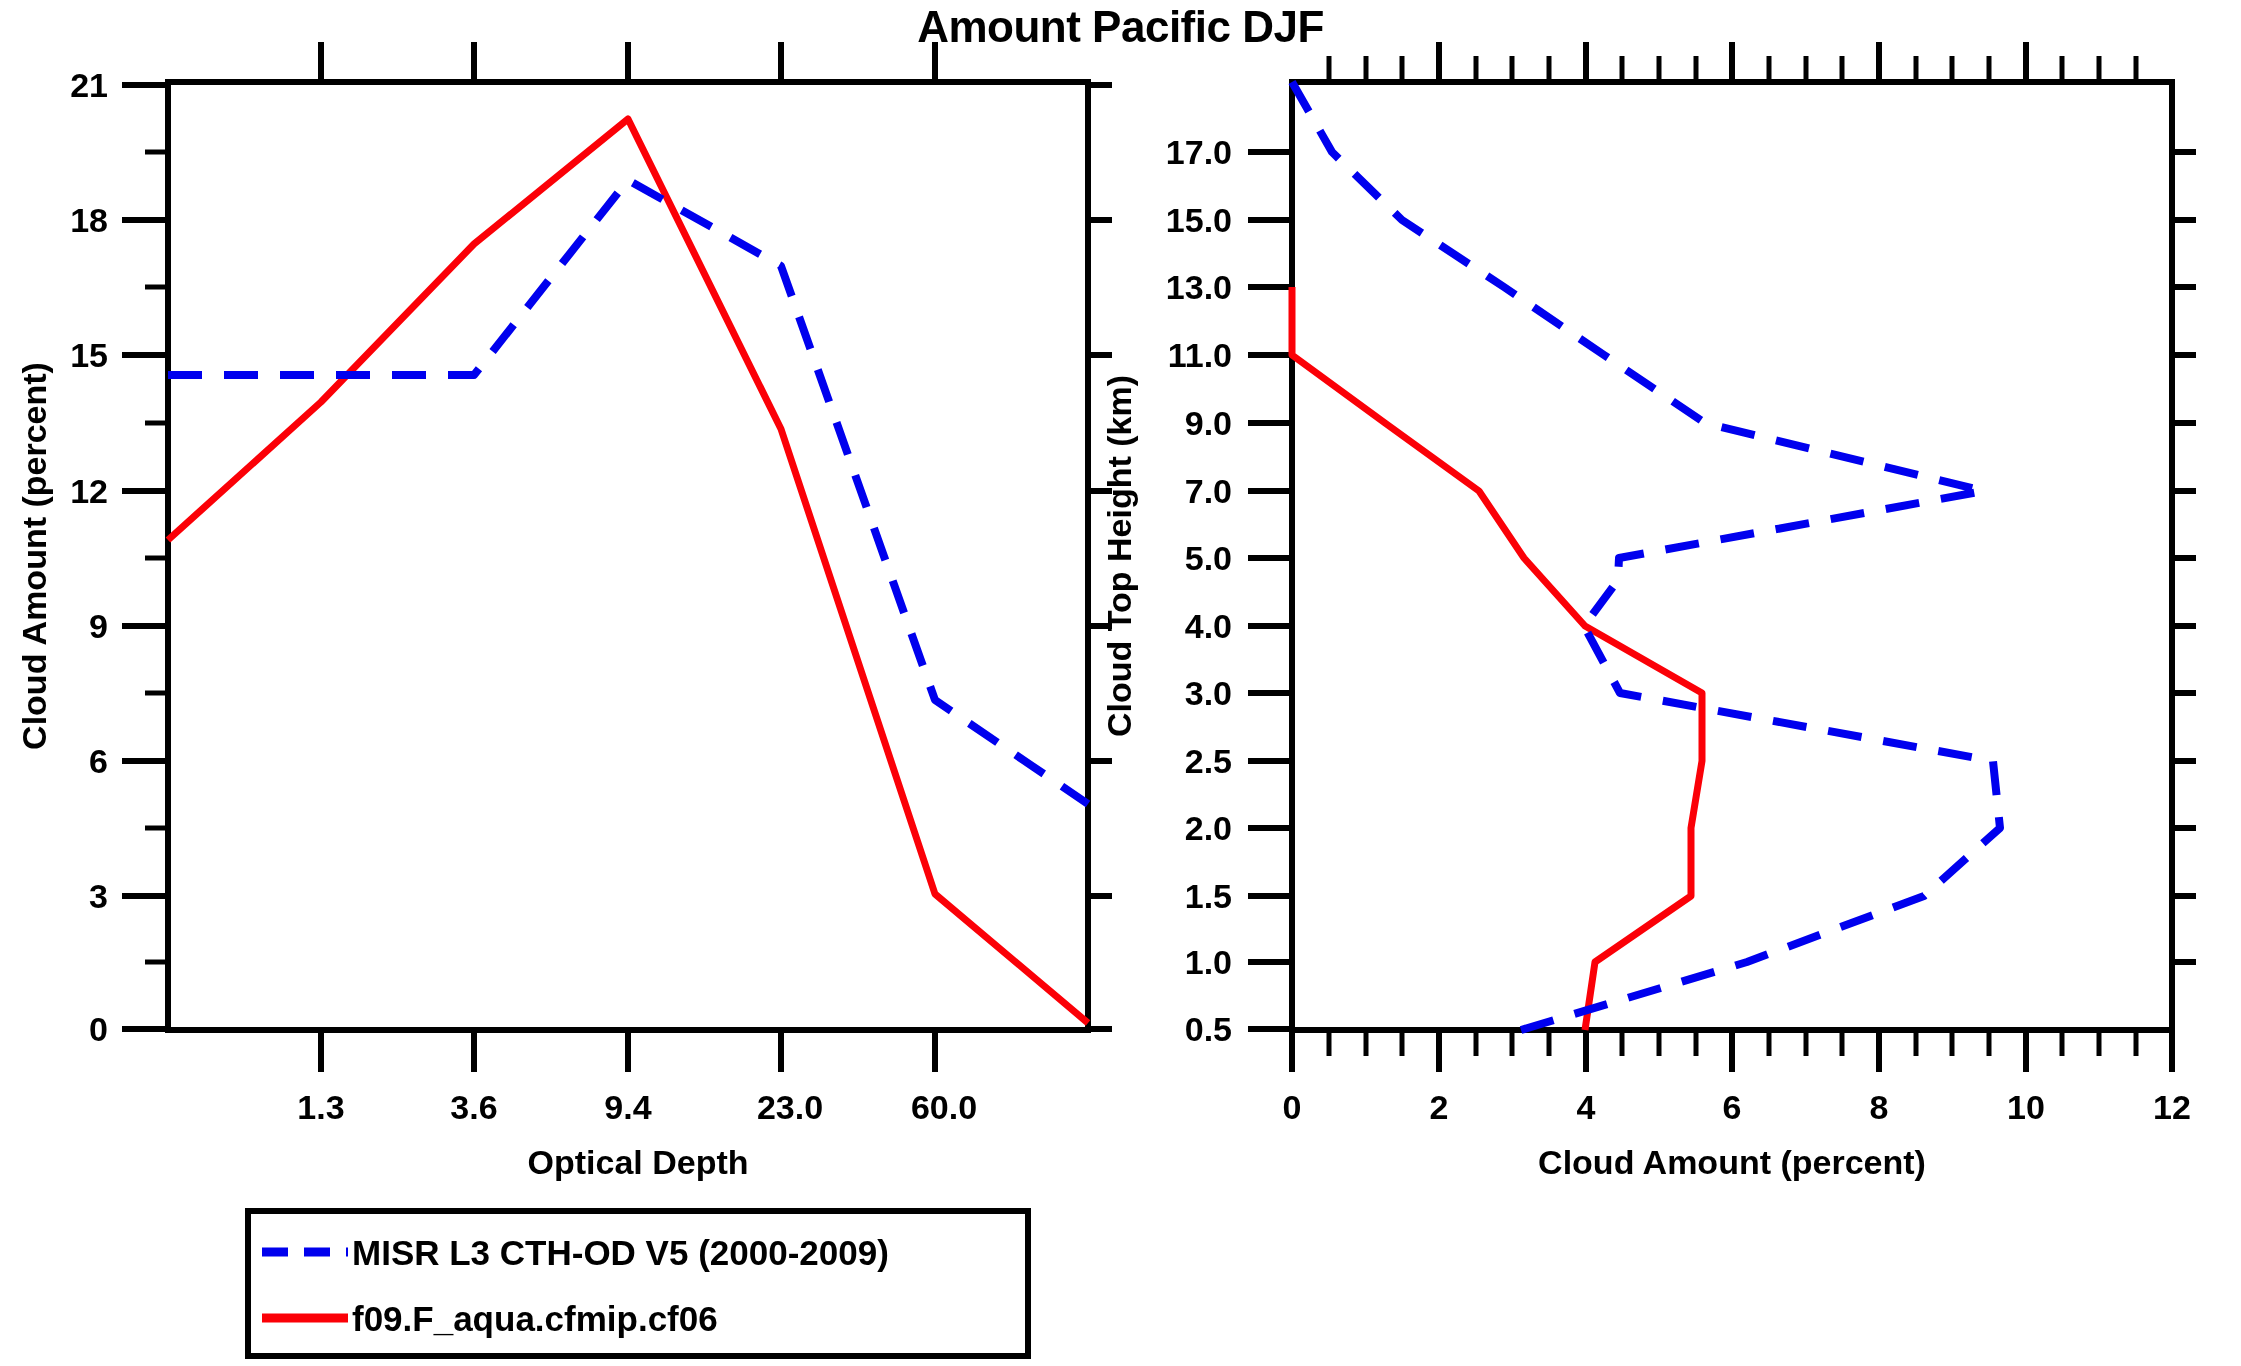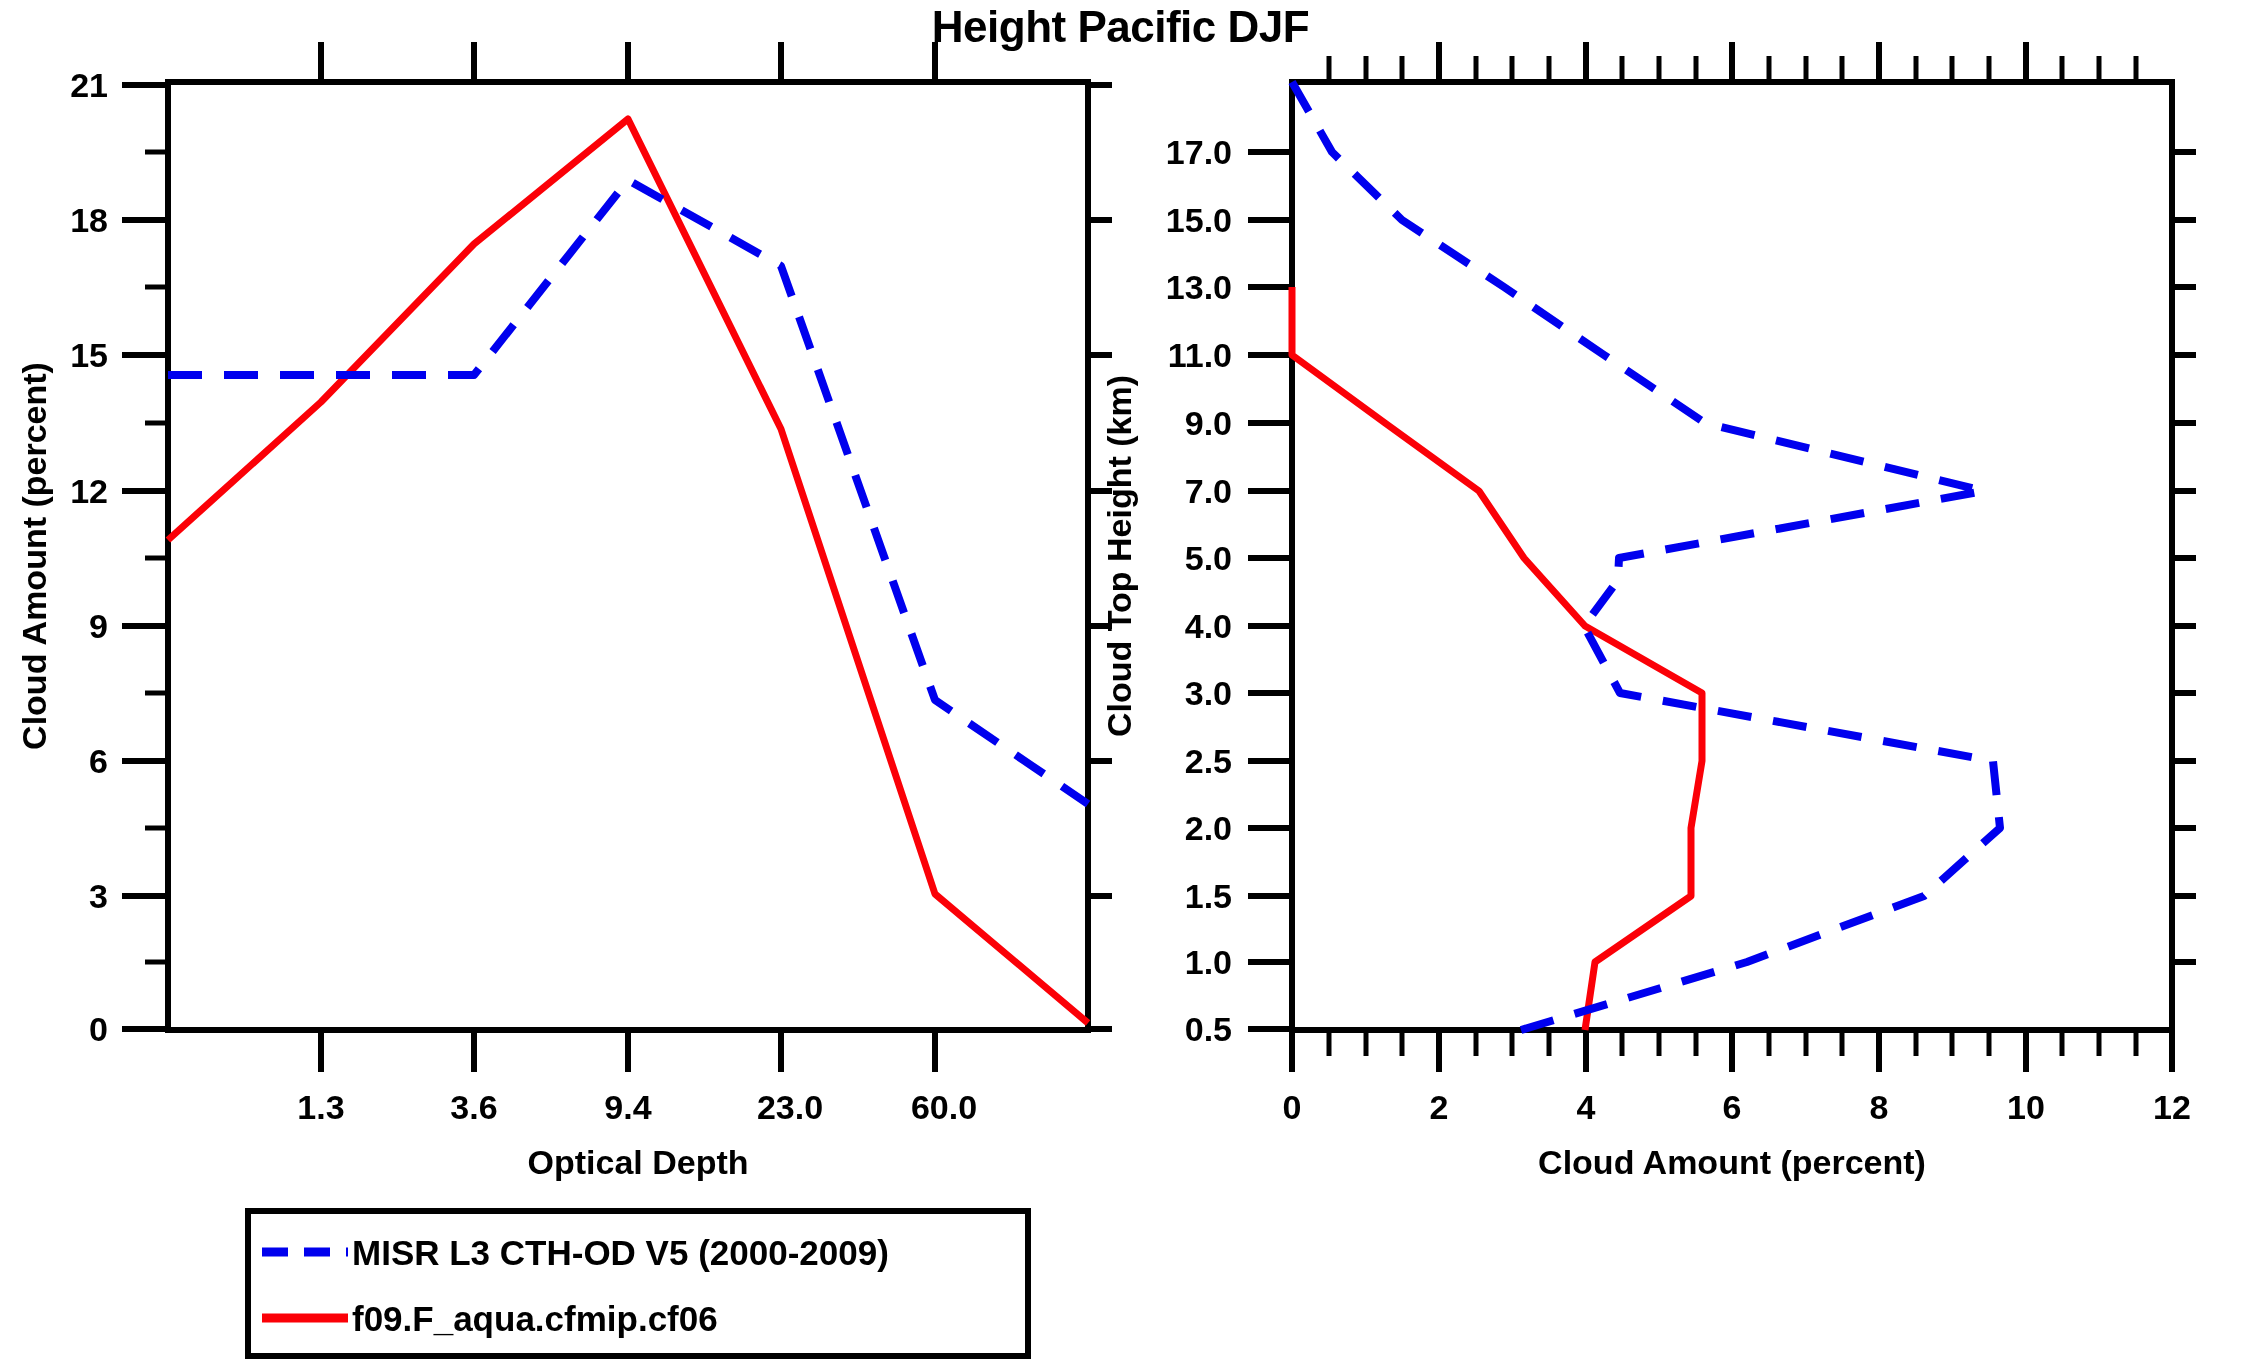--- a/index.html
+++ b/index.html
@@ -39,21 +39,21 @@
   }
   .tick-label { font-size: 34px; }
   .axis-title { font-size: 34px; }
   .legend-label { font-size: 35px; }
 </style>
 </head>
 <body>
 
 <div id="figure">
 
-  <div class="fig-title">Height Pacific DJF</div>
+  <div class="fig-title">Amount Pacific DJF</div>
 
   <svg id="plot" width="2241" height="1366" viewBox="0 0 2241 1366">
 
     <g>
 
       <rect x="168" y="82" width="920" height="948" fill="none" stroke="#000" stroke-width="6"></rect>
 
       <g stroke="#000" stroke-width="6">
         <line x1="122" y1="85" x2="168" y2="85"></line>
         <line x1="122" y1="220" x2="168" y2="220"></line>

